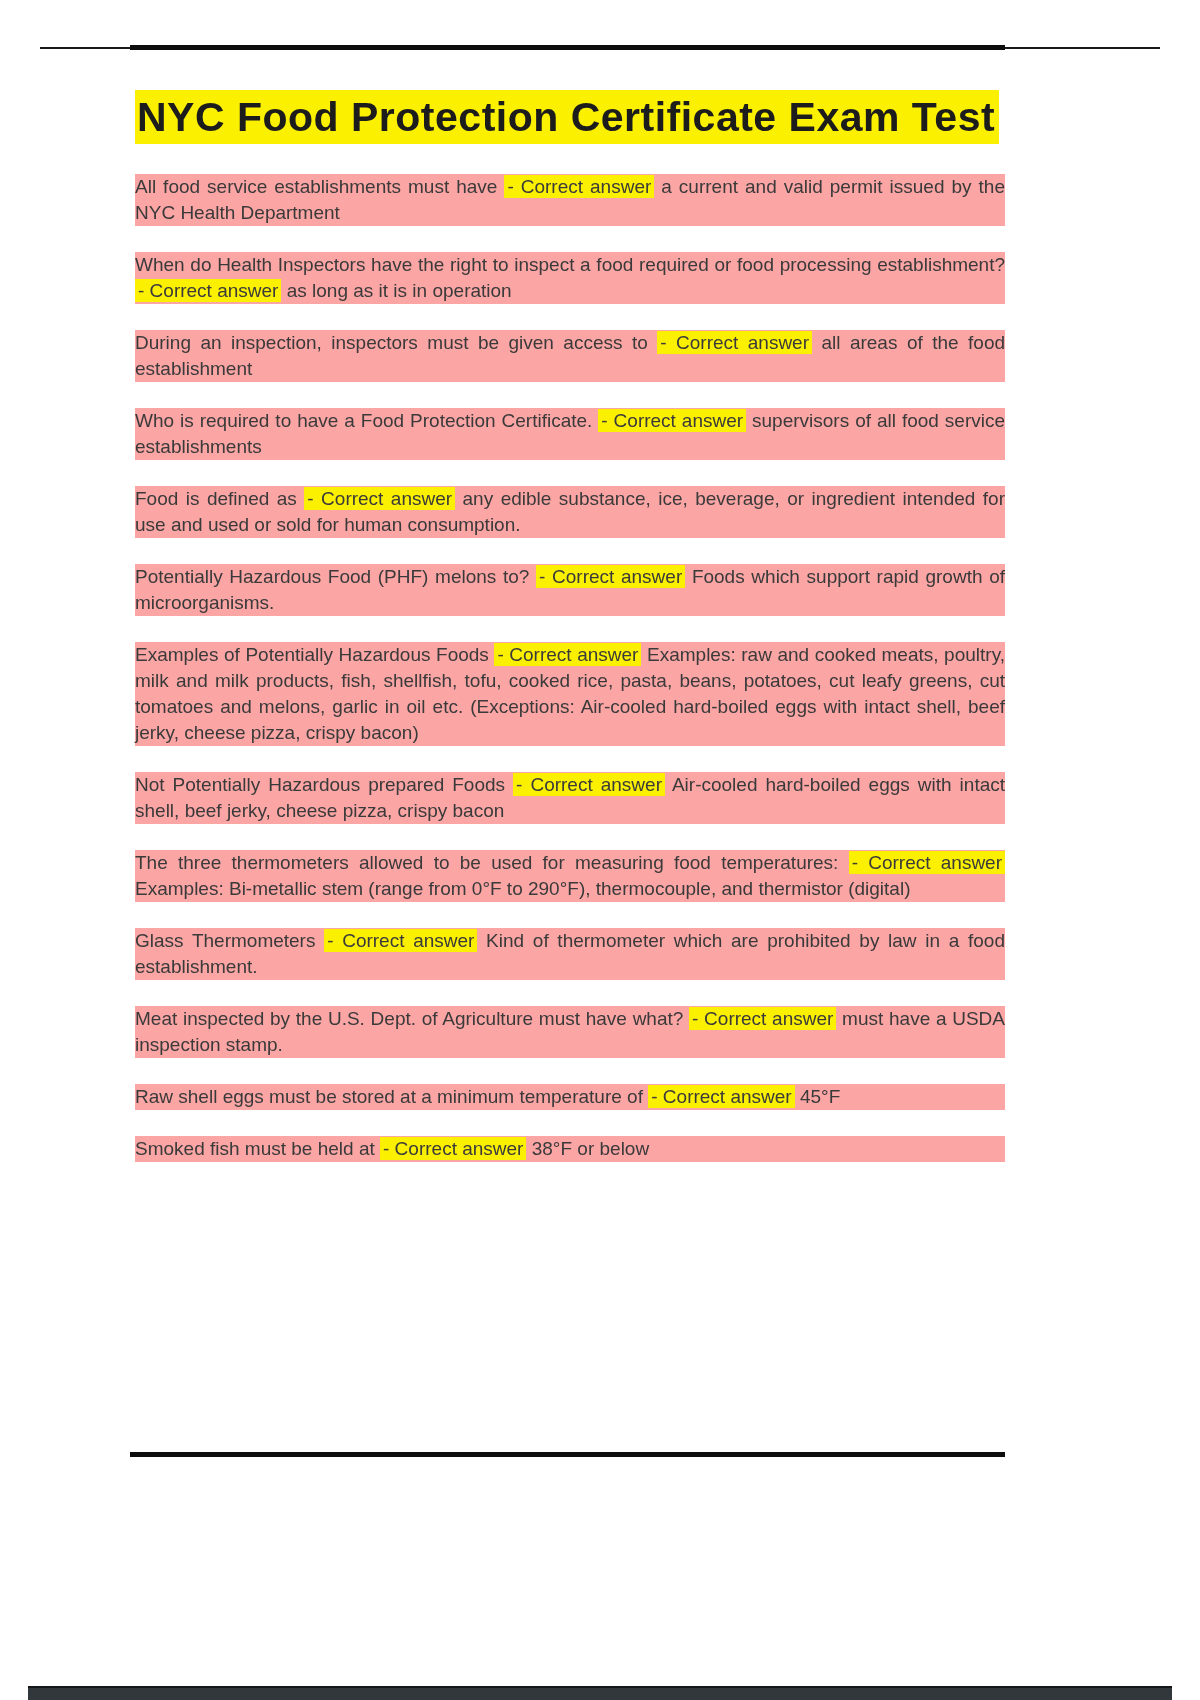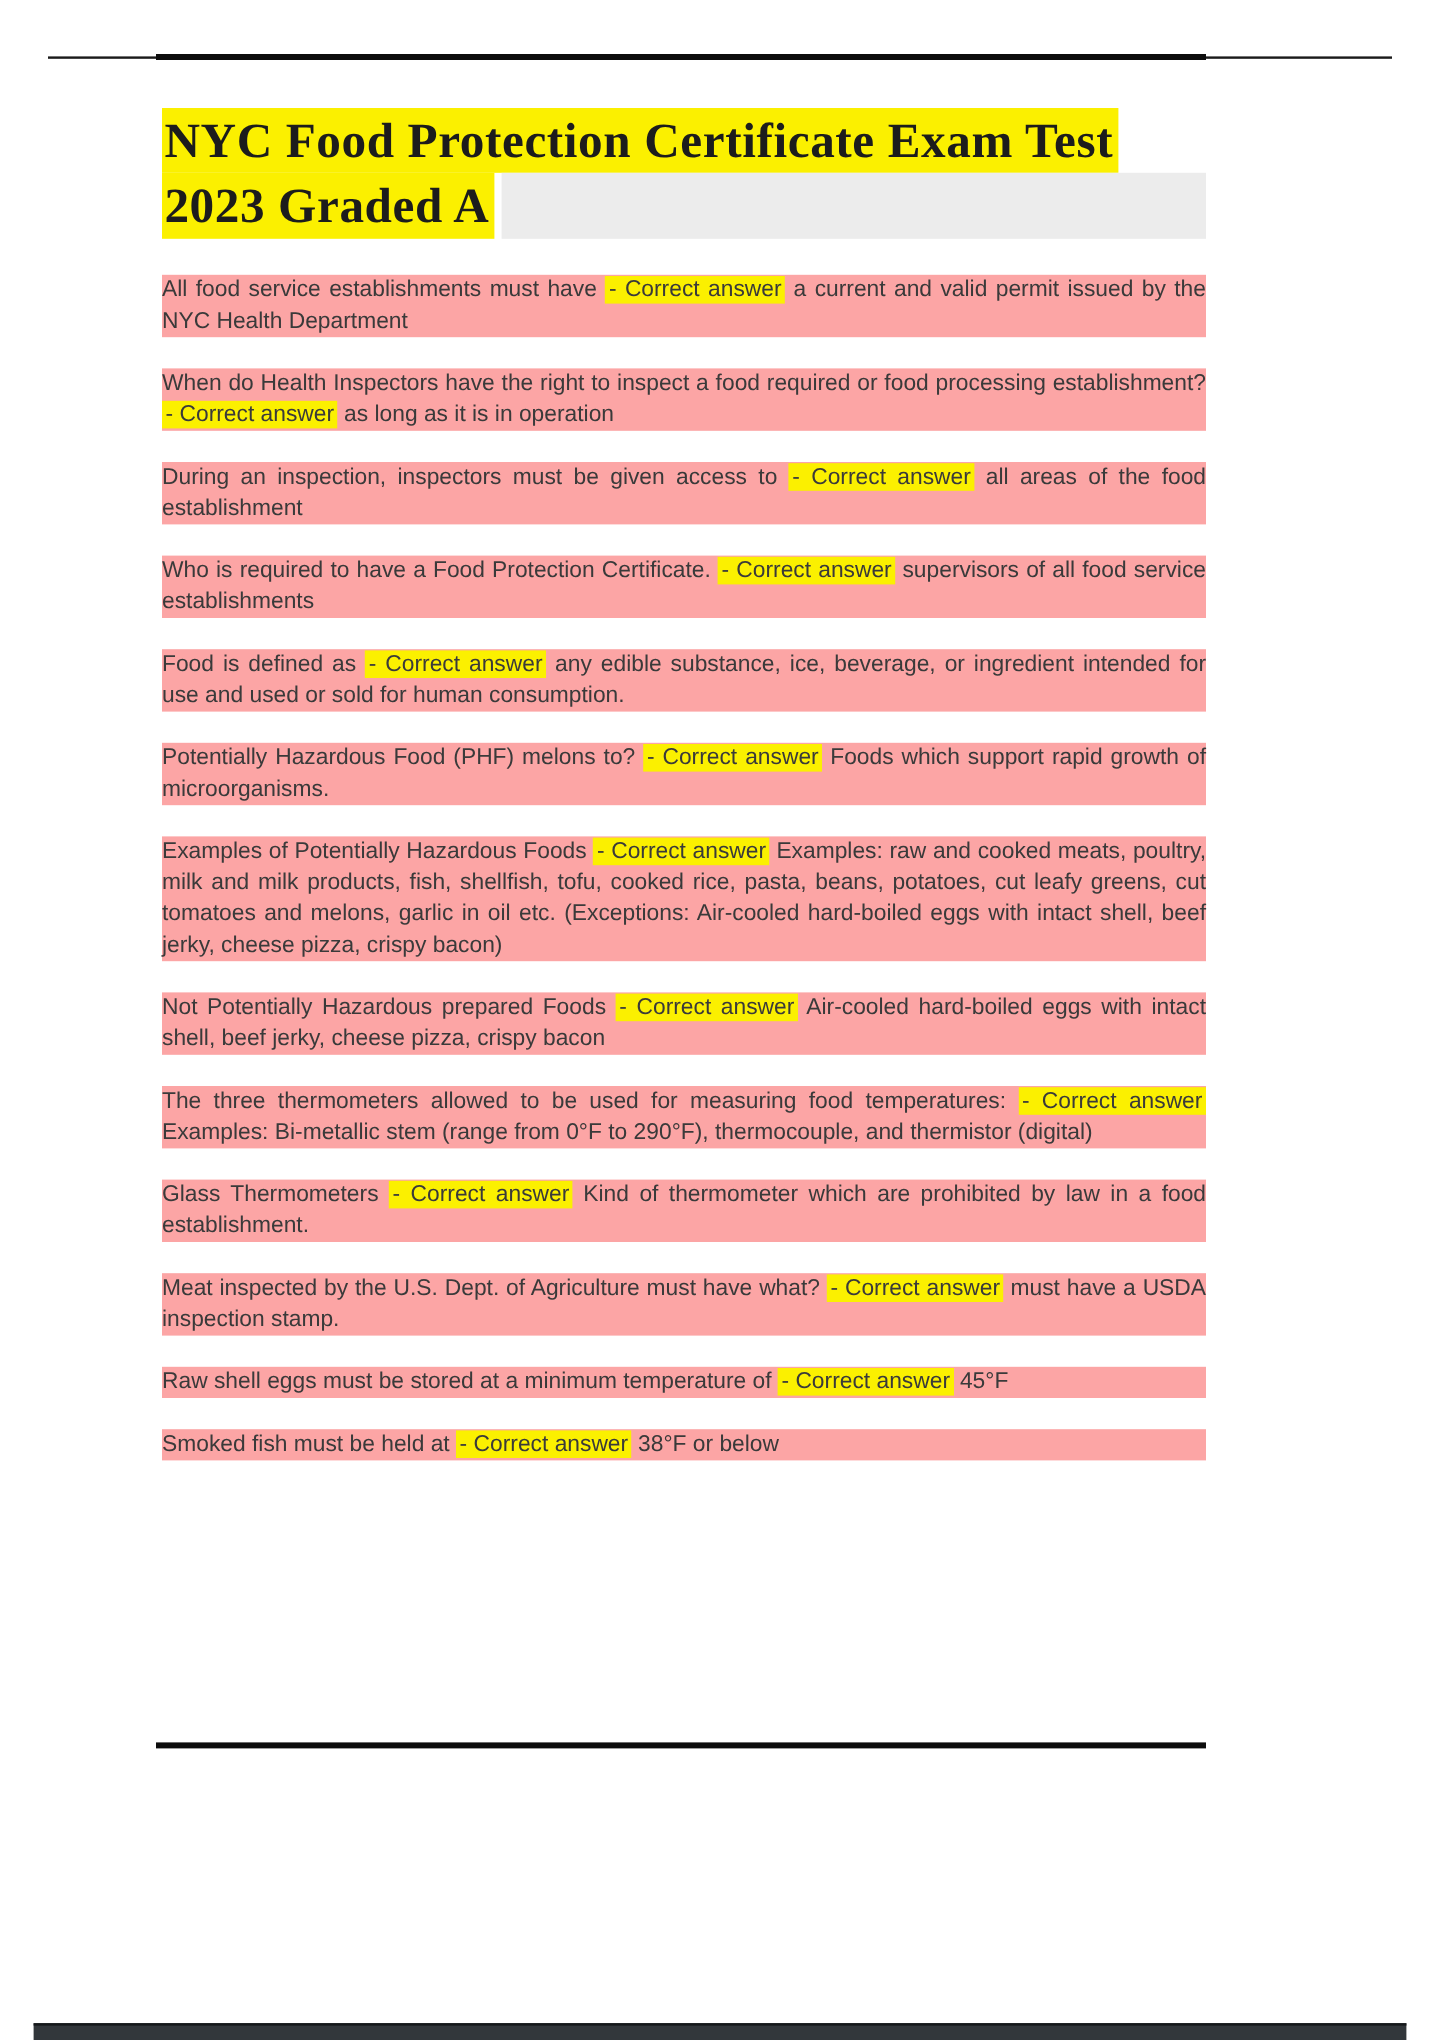--- a/index.html
+++ b/index.html
@@ -31,21 +31,21 @@
     position:absolute; bottom:0; left:28px; right:28px;
     height:12px; background:#32373b;
     border-top:2px solid #15181a;
   }
   .content{
     position:relative;
     padding:90px 195px 0 135px;
   }
   h1.doc-title{
     margin:0 0 30px 0;
-    font-family:Liberation Serif, serif;
+    font-family:Liberation Sans, sans-serif;
     font-weight:700;
     font-size:41px;
     line-height:1.28;
     color:#1c1c1c;
     letter-spacing:0.5px;
   }
   .t-line{display:flex;align-items:stretch;}
   .hl{background:#fbf000;}
   h1 .hl{padding:1px 4px 1px 2px;}
   .gray-fill{flex:1;background:#ececec;margin-left:6px;}
@@ -67,24 +67,20 @@
 
   <div class="rule-thin-top"></div>
   <div class="rule-thick-top"></div>
 
   <div class="content">
 
     <h1 class="doc-title">
       <span class="t-line">
           <span class="hl">NYC Food Protection Certificate Exam Test</span>
         </span>
-      <span class="t-line">
-          <span class="hl">2023 Graded A</span>
-          <span class="gray-fill"></span>
-        </span>
     </h1>
 
     <div id="qa-list">
         <p class="qa"><span>All food service establishments must have </span><span class="hl" style="background: rgb(251, 240, 0);">- Correct answer</span><span> a current and valid permit issued by the NYC Health Department</span></p>
         <p class="qa"><span>When do Health Inspectors have the right to inspect a food required or food processing establishment? </span><span class="hl" style="background: rgb(251, 240, 0);">- Correct answer</span><span> as long as it is in operation</span></p>
         <p class="qa"><span>During an inspection, inspectors must be given access to </span><span class="hl" style="background: rgb(251, 240, 0);">- Correct answer</span><span> all areas of the food establishment</span></p>
         <p class="qa"><span>Who is required to have a Food Protection Certificate. </span><span class="hl" style="background: rgb(251, 240, 0);">- Correct answer</span><span> supervisors of all food service establishments</span></p>
         <p class="qa"><span>Food is defined as </span><span class="hl" style="background: rgb(251, 240, 0);">- Correct answer</span><span> any edible substance, ice, beverage, or ingredient intended for use and used or sold for human consumption.</span></p>
         <p class="qa"><span>Potentially Hazardous Food (PHF) melons to? </span><span class="hl" style="background: rgb(251, 240, 0);">- Correct answer</span><span> Foods which support rapid growth of microorganisms.</span></p>
         <p class="qa"><span>Examples of Potentially Hazardous Foods </span><span class="hl" style="background: rgb(251, 240, 0);">- Correct answer</span><span> Examples: raw and cooked meats, poultry, milk and milk products, fish, shellfish, tofu, cooked rice, pasta, beans, potatoes, cut leafy greens, cut tomatoes and melons, garlic in oil etc. (Exceptions: Air-cooled hard-boiled eggs with intact shell, beef jerky, cheese pizza, crispy bacon)</span></p>

